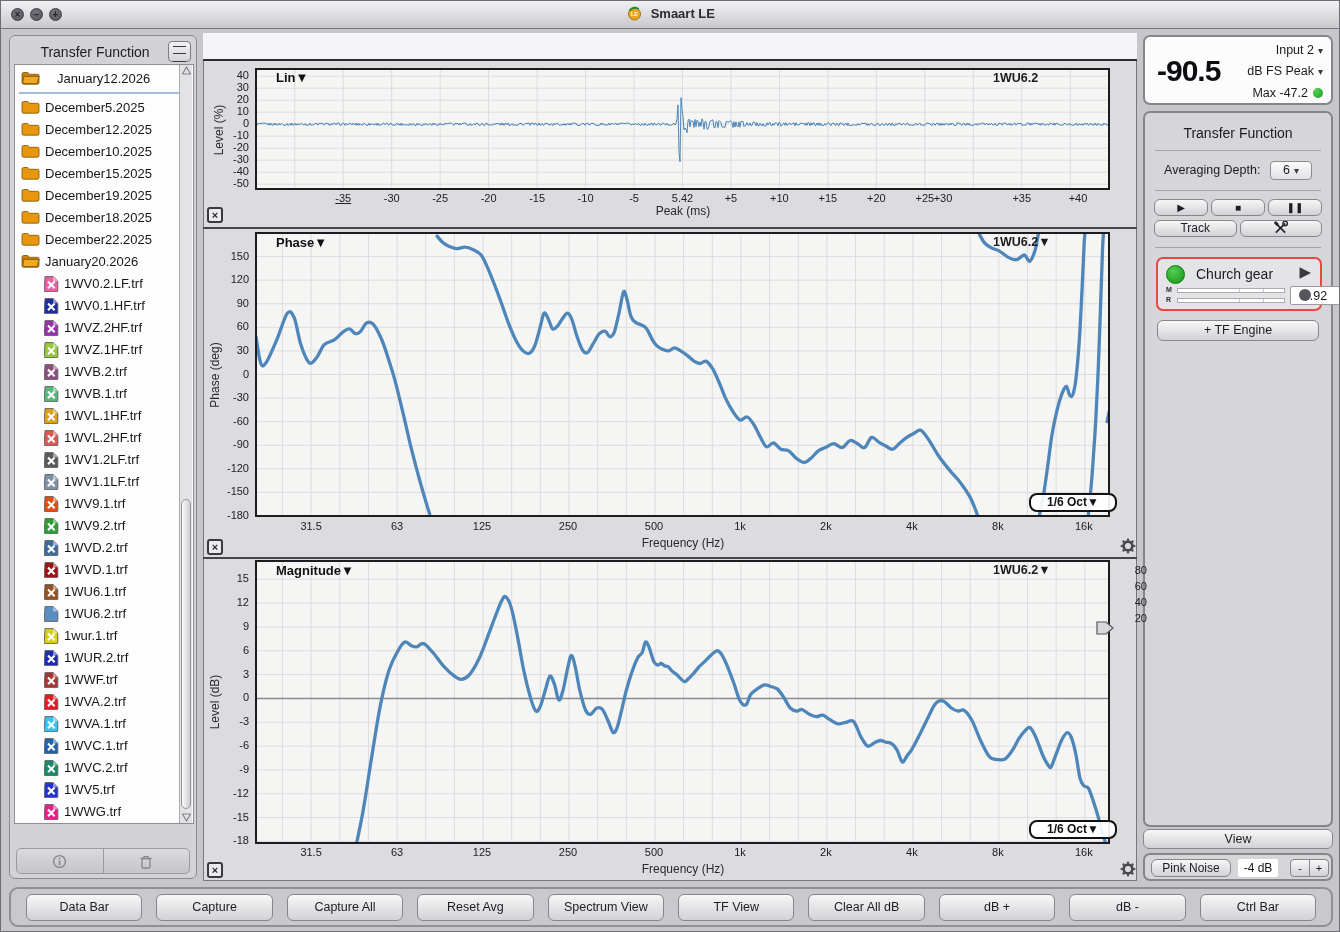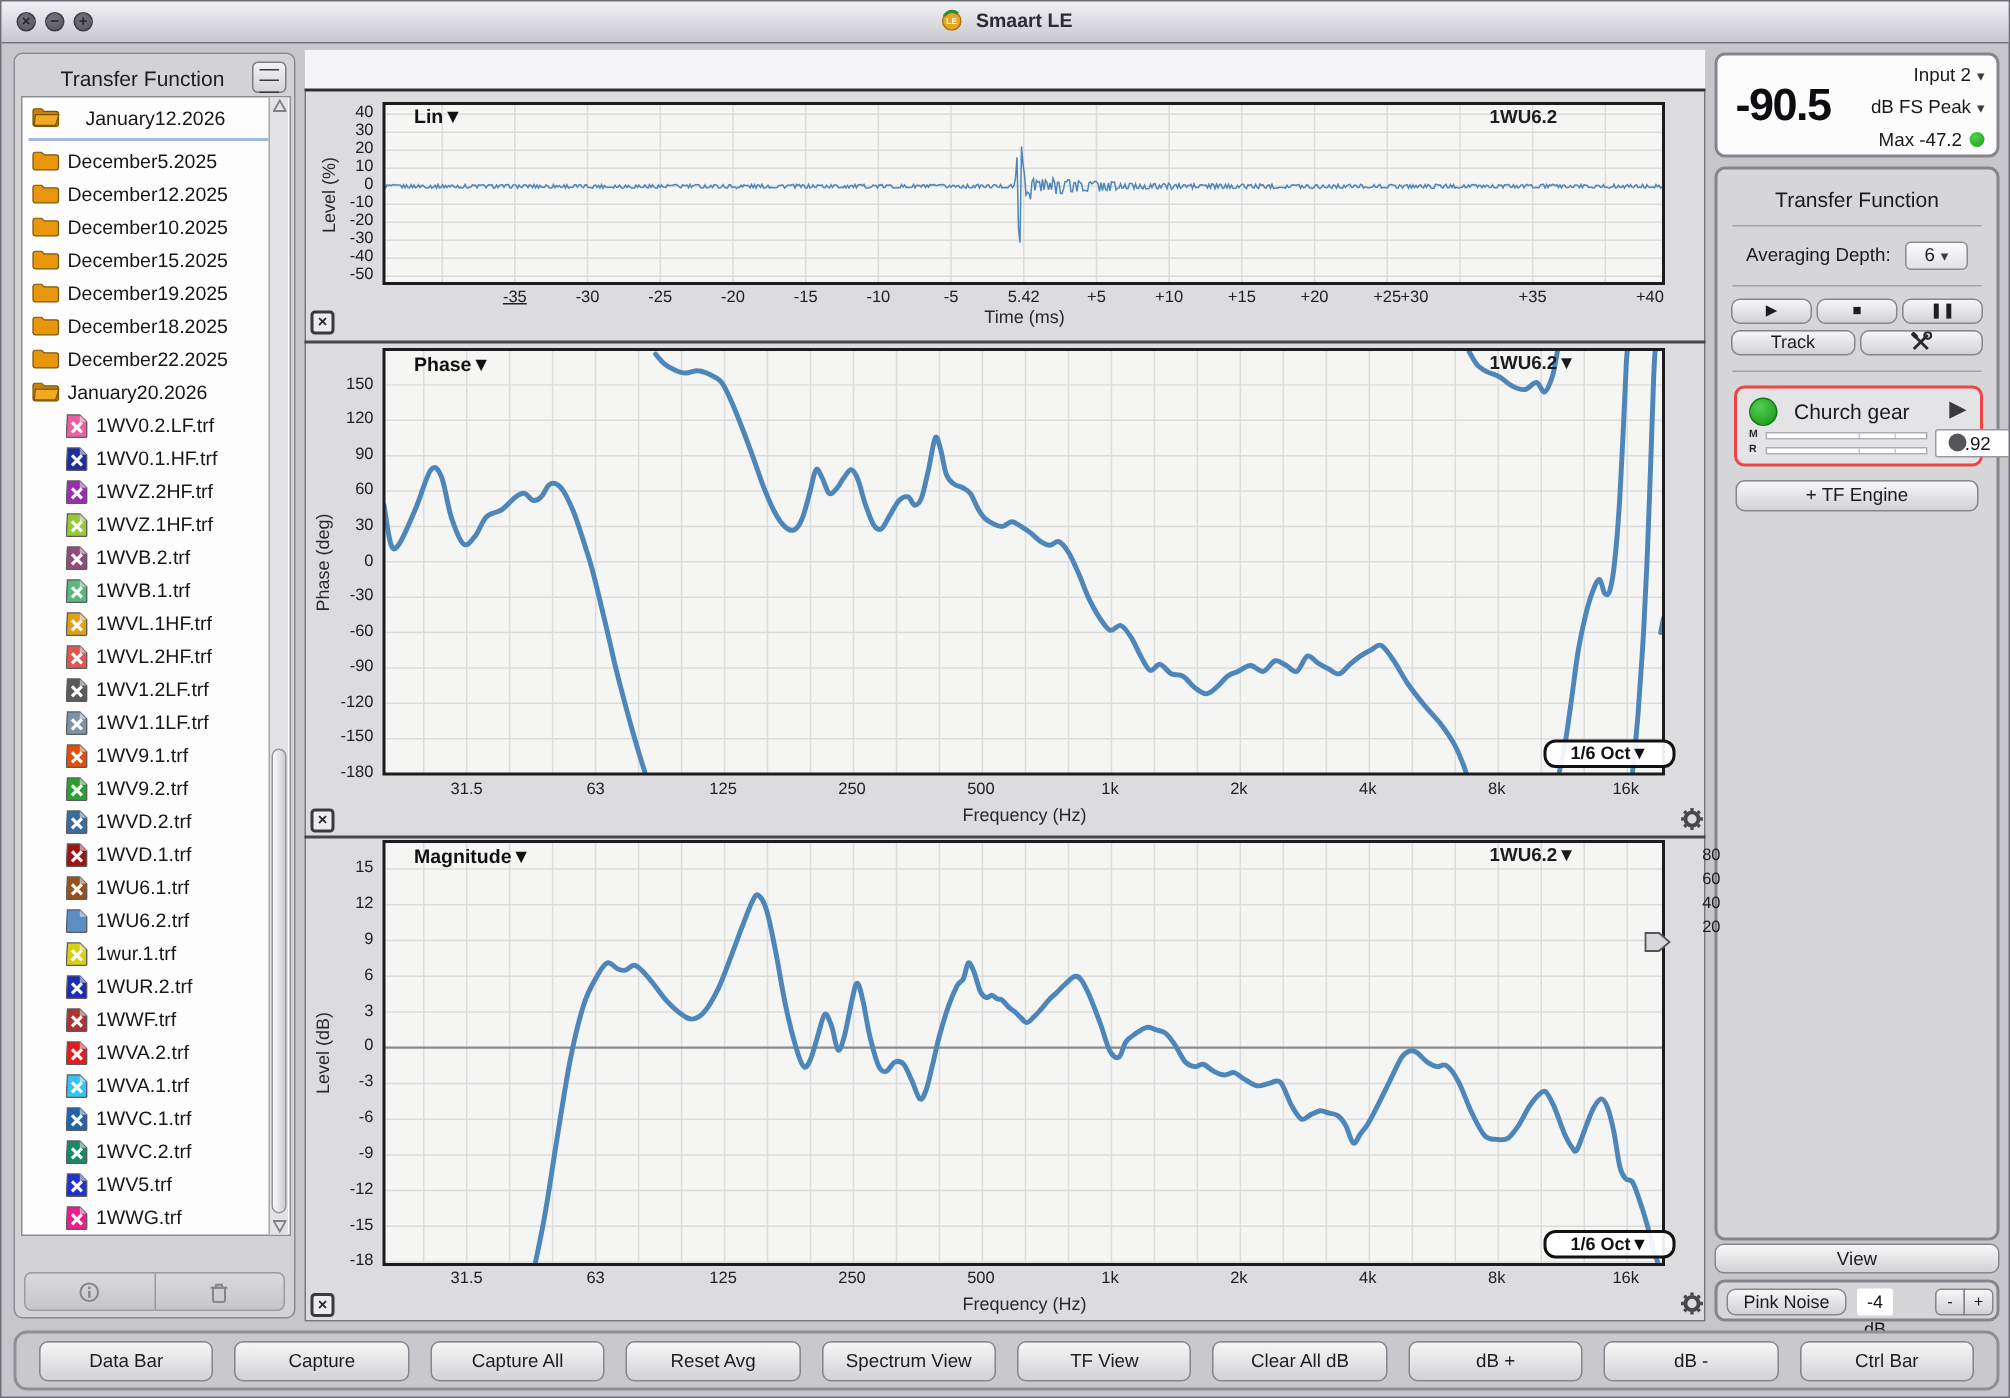--- a/index.html
+++ b/index.html
@@ -81,21 +81,21 @@
   .mrow{position:absolute;left:8px;font-size:7px;font-weight:bold;color:#2a2a2e;}
   .mbar{position:absolute;left:19px;width:108px;height:5px;background:#fff;border:1px solid #ababaf;box-sizing:border-box;}
   .mbar i{position:absolute;top:0;width:1px;height:100%;background:#c9c9cd;}
   .eng-val{position:absolute;left:132px;top:27px;width:50px;height:19px;background:#fff;border:1px solid #9a9aa0;
     border-radius:2px;font-size:12.5px;text-align:center;line-height:18px;color:#17171b;box-sizing:border-box;}
   .eng-dot{position:absolute;right:9px;top:30px;width:12px;height:12px;border-radius:50%;background:#55555b;}
   .addtf{position:absolute;left:12px;right:12px;top:207px;height:21px;font-size:12.5px;line-height:19px;}
   .viewbtn{position:absolute;left:1142px;top:828px;width:190px;height:20px;font-size:12.5px;line-height:18px;}
   .genbox{top:852px;height:28px;}
   .pinkbtn{position:absolute;left:6px;top:4px;width:80px;height:18px;font-size:12px;line-height:16px;}
-  .lvlbox{position:absolute;left:93px;top:4px;width:24px;height:18px;background:#fff;font-size:12px;text-align:center;line-height:18px;color:#17171b;border-radius:2px;}
+  .lvlbox{position:absolute;left:93px;top:4px;width:40px;height:18px;background:#fff;font-size:12px;text-align:center;line-height:18px;color:#17171b;border-radius:2px;}
   .pm{position:absolute;top:4px;width:20px;height:18px;font-size:11px;line-height:16px;}
   
   .toolbar{position:absolute;left:8px;top:886px;width:1324px;height:40px;border:2px solid #8f8f95;border-radius:9px;
     background:#c9c9cd;box-sizing:border-box;display:flex;align-items:center;padding:0 8px;}
   .toolbar .btn{flex:1;margin:0 7px;height:27px;font-size:12.5px;line-height:25px;}
   svg{display:block;}
   .abs{position:absolute;}
 </style>
 </head>
 <body>
@@ -664,21 +664,21 @@
   <div class="plot-label" style="left:275px;top:234px">Phase▼</div>
   <div class="trace-label" style="left:992px;top:234px">1WU6.2▼</div>
   <div class="band-box" style="left:1028px;top:492px">1/6 Oct▼</div>
   <div class="plot-label" style="left:275px;top:562px">Magnitude▼</div>
   <div class="trace-label" style="left:992px;top:562px">1WU6.2▼</div>
   <div class="band-box" style="left:1028px;top:819px">1/6 Oct▼</div>
 
   <div class="ylab" style="left:158px;top:122px">Level (%)</div>
   <div class="ylab" style="left:154px;top:367px">Phase (deg)</div>
   <div class="ylab" style="left:154px;top:694px">Level (dB)</div>
-  <div class="xcap" style="left:612px;top:203px">Time (ms)</div>
+  <div class="xcap" style="left:612px;top:203px">Peak (ms)</div>
   <div class="xcap" style="left:612px;top:535px">Frequency (Hz)</div>
   <div class="xcap" style="left:612px;top:861px">Frequency (Hz)</div>
 
   <div class="closebox" style="left:206px;top:206px">×</div>
   <div class="closebox" style="left:206px;top:538px">×</div>
   <div class="closebox" style="left:206px;top:861px">×</div>
   <div class="gearbtn" id="gear-phase" style="left:1119px;top:537px">
       <svg width="16" height="16" viewBox="0 0 16 16">
         <circle cx="8" cy="8" r="4.4" fill="none" stroke="#47474d" stroke-width="2.6"></circle>
         <line x1="13.4" y1="8" x2="15.3" y2="8" stroke="#47474d" stroke-width="2.2"></line>
@@ -792,21 +792,21 @@
     <div class="tick xtick" style="left: 562.568px; top: 191px;">-10</div>
     <div class="tick xtick" style="left: 611.034px; top: 191px;">-5</div>
     <div class="tick xtick" style="left: 659.5px; top: 191px;">5.42</div>
     <div class="tick xtick" style="left: 707.966px; top: 191px;">+5</div>
     <div class="tick xtick" style="left: 756.432px; top: 191px;">+10</div>
     <div class="tick xtick" style="left: 804.898px; top: 191px;">+15</div>
     <div class="tick xtick" style="left: 853.364px; top: 191px;">+20</div>
     <div class="tick xtick" style="left: 901.83px; top: 191px;">+25</div>
     <div class="tick xtick" style="left: 920px; top: 191px;">+30</div>
     <div class="tick xtick" style="left: 998.761px; top: 191px;">+35</div>
-    <div class="tick xtick" style="left: 1077px; top: 191px;">+40</div>
+    <div class="tick xtick" style="left: 1055px; top: 191px;">+40</div>
     <div class="tick ytick" style="left: 214px; top: 68.2px;">40</div>
     <div class="tick ytick" style="left: 214px; top: 80.2px;">30</div>
     <div class="tick ytick" style="left: 214px; top: 92.2px;">20</div>
     <div class="tick ytick" style="left: 214px; top: 104.2px;">10</div>
     <div class="tick ytick" style="left: 214px; top: 116.2px;">0</div>
     <div class="tick ytick" style="left: 214px; top: 128.2px;">-10</div>
     <div class="tick ytick" style="left: 214px; top: 140.2px;">-20</div>
     <div class="tick ytick" style="left: 214px; top: 152.2px;">-30</div>
     <div class="tick ytick" style="left: 214px; top: 164.2px;">-40</div>
     <div class="tick ytick" style="left: 214px; top: 176.2px;">-50</div>

